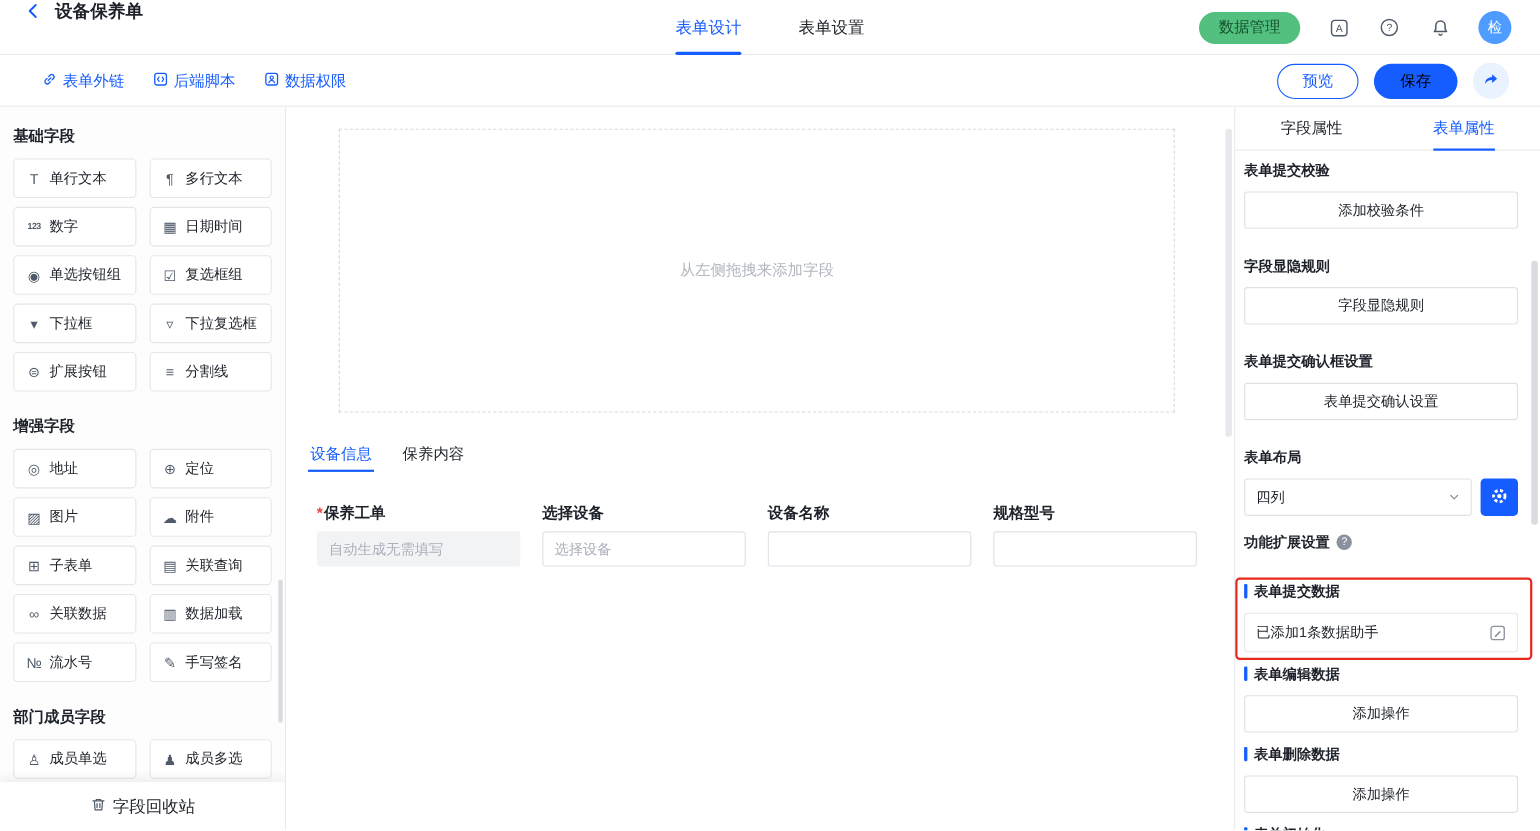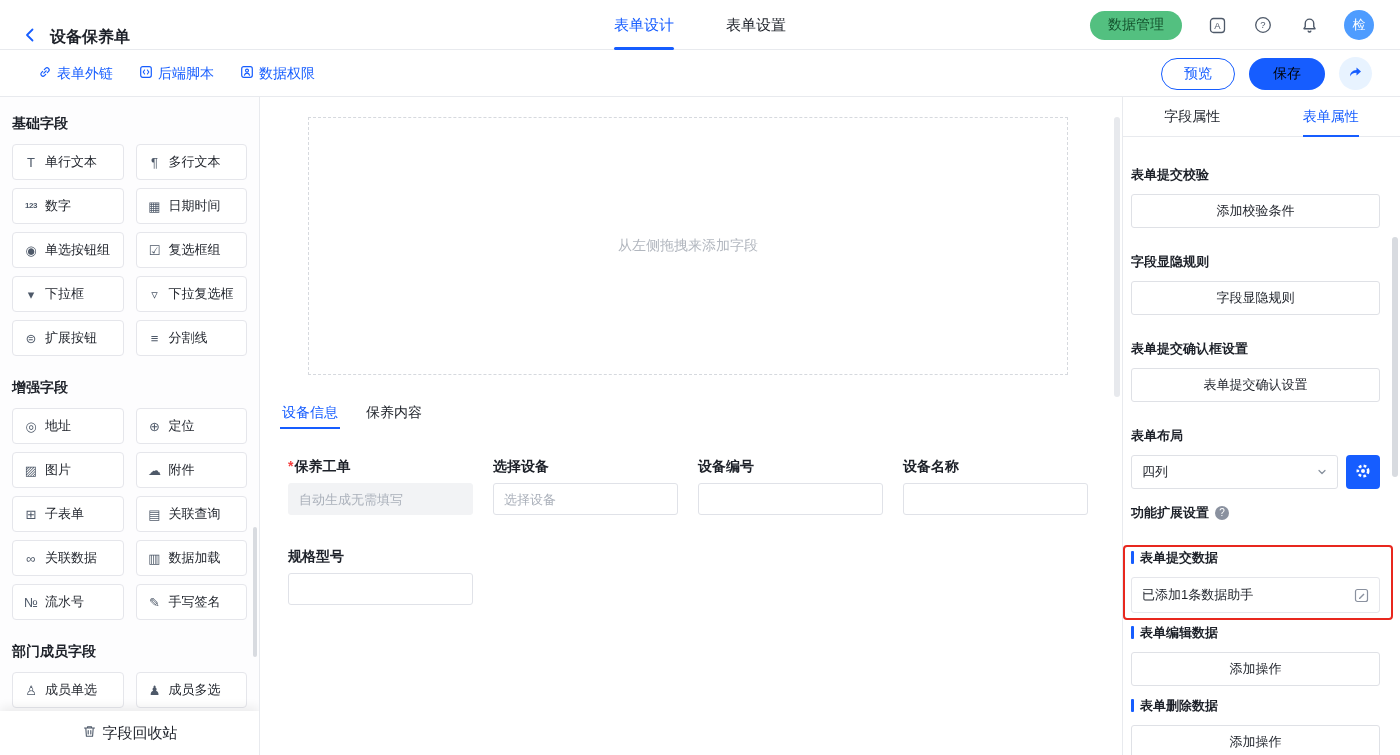--- a/index.html
+++ b/index.html
@@ -1,21 +1,21 @@
 <!DOCTYPE html>
 <html><head>
 <meta charset="utf-8">
 <style>
   *{margin:0;padding:0;box-sizing:border-box}
   body{font-family:"Liberation Sans","DejaVu Sans",sans-serif;color:#1d2129;background:#fff}
   .app{position:relative;width:1400px;height:755px;overflow:hidden;background:#fff}
 
   
   .topbar{position:absolute;top:0;left:0;right:0;height:50px;background:#fff;border-bottom:1px solid #e8eaee;z-index:6}
-  .tb-left{position:absolute;left:18px;top:12px;height:50px;display:flex;align-items:center;gap:8px}
+  .tb-left{position:absolute;left:18px;top:0;height:50px;display:flex;gap:8px}
   .back-btn{width:24px;height:24px;display:flex;align-items:center;justify-content:center;cursor:pointer}
   .doc-title{font-size:16px;font-weight:bold}
   .tb-tabs{position:absolute;left:50%;transform:translateX(-50%);top:0;height:50px;display:flex;gap:52px}
   .tb-tab{height:50px;display:flex;align-items:center;font-size:15px;cursor:pointer;position:relative;color:#1d2129}
   .tb-tab.active{color:#165dff}
   .tb-tab.active::after{content:"";position:absolute;left:0;right:0;bottom:0;height:3px;background:#165dff;border-radius:2px}
   .tb-right{position:absolute;right:26px;top:0;height:50px;display:flex;align-items:center;gap:24px}
   .pill-green{height:29px;padding:0 18px;border-radius:15px;background:#53c080;color:#14532d;font-size:14px;display:flex;align-items:center;border:none;cursor:pointer}
   .hd-ic{width:22px;height:22px;display:flex;align-items:center;justify-content:center;cursor:pointer}
   .avatar{width:30px;height:30px;border-radius:50%;background:#4e9cff;color:#fff;font-size:13px;display:flex;align-items:center;justify-content:center;cursor:pointer}
@@ -61,21 +61,21 @@
   .canvas-sb{position:absolute;right:2px;top:20px;width:6px;height:280px;background:#e7e9ed;border-radius:3px;cursor:pointer}
 
   
   .props{position:absolute;right:0;top:0;bottom:0;width:278px;background:#fff;border-left:1px solid #e8eaee}
   .ptabs{height:40px;border-bottom:1px solid #e8eaee;display:flex}
   .ptab{flex:1;display:flex;align-items:center;justify-content:center;font-size:14px;cursor:pointer;position:relative;color:#1d2129}
   .ptab.active{color:#165dff}
   .ptab.active::after{content:"";position:absolute;left:50%;transform:translateX(-50%);bottom:-1px;width:56px;height:2px;background:#165dff}
   .pbody{padding:8px 20px 0 8px;position:relative}
   .ptitle{font-size:13px;font-weight:bold;margin-top:26px;line-height:15px}
-  .ptitle.first{margin-top:22px}
+  .ptitle.first{margin-top:2px}
   .pbtn{display:block;width:100%;height:34px;margin-top:12px;background:#fff;border:1px solid #dfe1e6;border-radius:3px;font-size:13px;color:#1d2129;cursor:pointer;font-family:inherit}
   .layout-row{display:flex;gap:8px;margin-top:12px}
   .pselect{flex:1;height:34px;border:1px solid #dfe1e6;border-radius:3px;display:flex;align-items:center;justify-content:space-between;padding:0 10px;font-size:13px;cursor:pointer;background:#fff}
   .gearbtn{width:34px;height:34px;border:none;border-radius:4px;background:#165dff;display:flex;align-items:center;justify-content:center;cursor:pointer}
   .ptitle-help{margin-top:16px;display:flex;align-items:center;gap:6px;font-size:13px;font-weight:bold;line-height:15px}
   .qbadge{width:14px;height:14px;border-radius:50%;background:#8a919f;color:#fff;font-size:10px;display:inline-flex;align-items:center;justify-content:center;font-weight:normal;cursor:pointer}
   .bar-title{display:flex;align-items:center;margin-top:12px;font-size:13px;font-weight:bold;line-height:15px}
   .bar-title .bar{width:3px;height:13px;background:#165dff;border-radius:1px;margin-right:6px}
   .bar-title.gap14{margin-top:30px}
   .pvalue{margin-top:12px;height:36px;border:1px solid #e5e6eb;border-radius:3px;display:flex;align-items:center;justify-content:space-between;padding:0 10px;font-size:13px;background:#fff}
@@ -298,24 +298,20 @@
       <div class="form-grid">
         <div class="fcell">
           <div class="flabel"><span class="freq">*</span><span>保养工单</span></div>
           <input class="cinput disabled" disabled="" placeholder="自动生成无需填写" style="">
         </div>
         <div class="fcell">
           <div class="flabel">选择设备</div>
           <input class="cinput" placeholder="选择设备" style="">
         </div>
         <div class="fcell">
-          <div class="flabel">设备编号</div>
-          <input class="cinput" placeholder="" style="">
-        </div>
-        <div class="fcell">
           <div class="flabel">设备名称</div>
           <input class="cinput" placeholder="" style="">
         </div>
         <div class="fcell">
           <div class="flabel">规格型号</div>
           <input class="cinput" placeholder="" style="">
         </div>
       </div>
 
       <div class="canvas-sb"></div>

